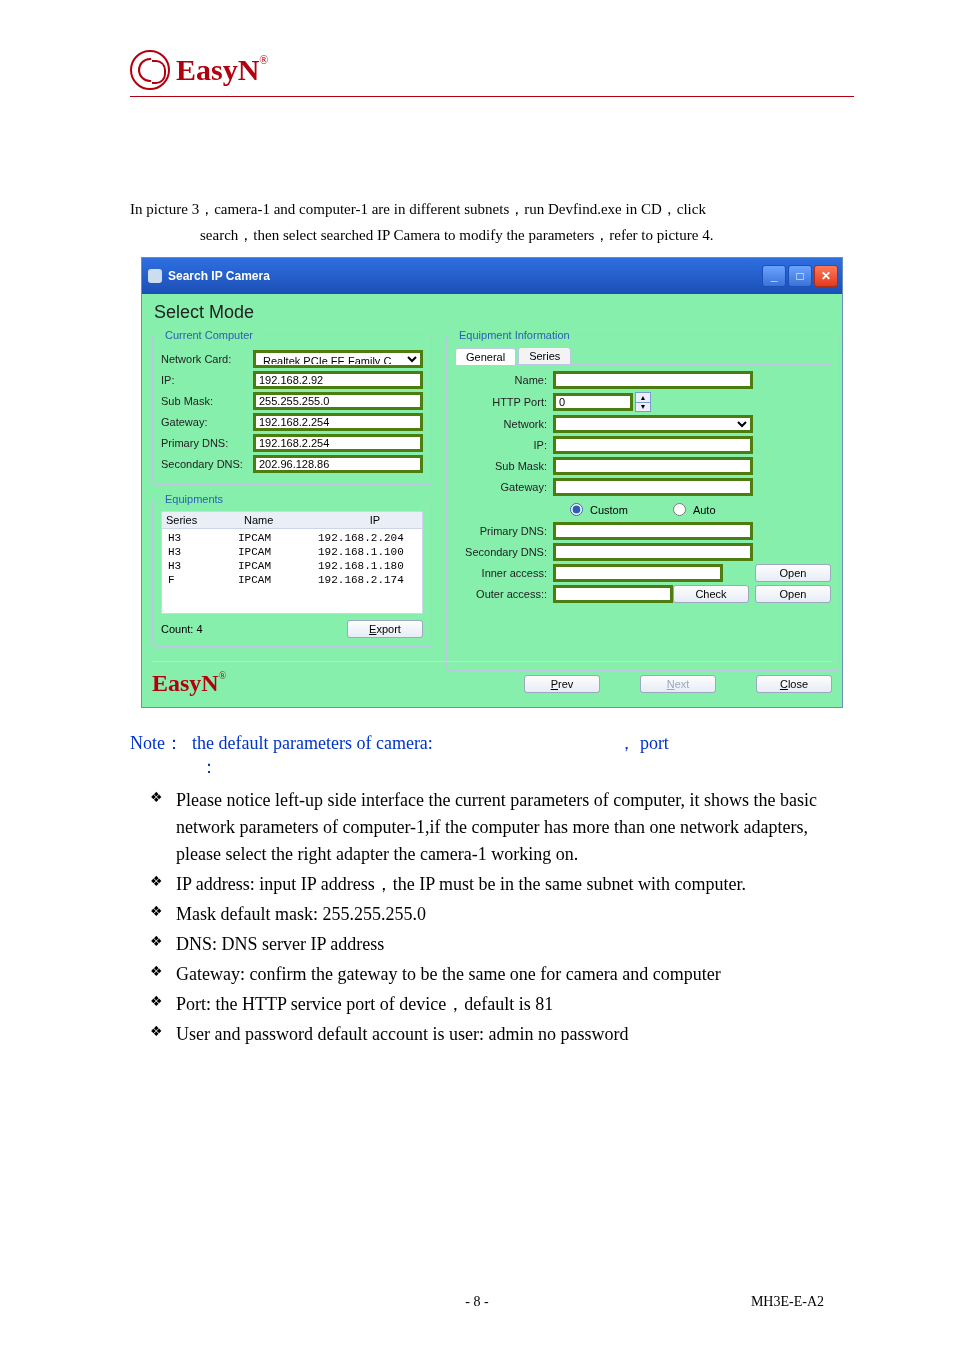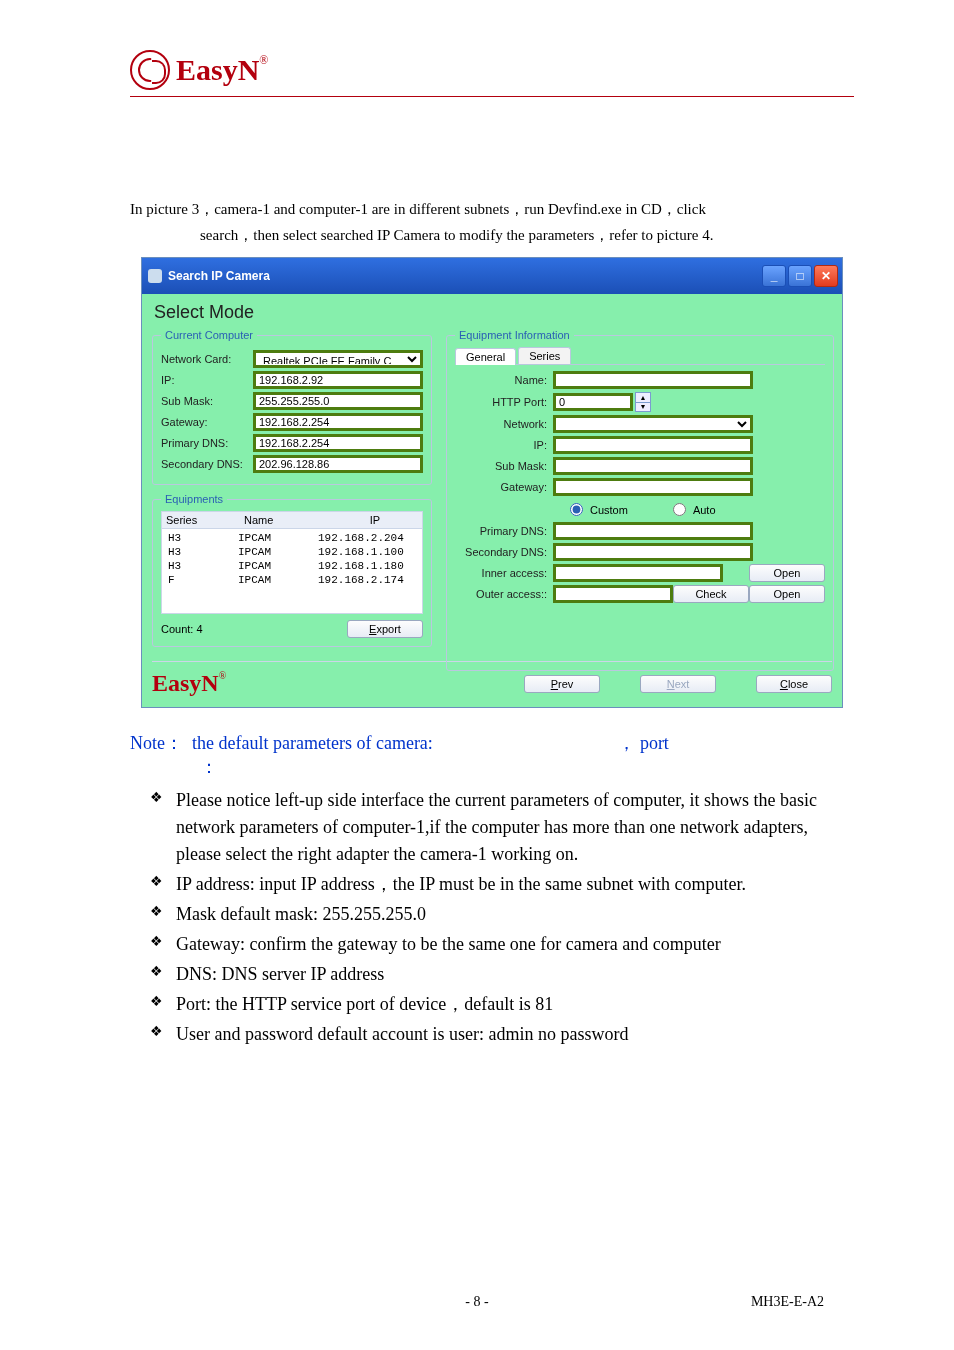--- a/index.html
+++ b/index.html
@@ -174,21 +174,21 @@
   .btn-row-right{display:flex;gap:10px;justify-content:flex-end;margin:6px 0;}
   .bottom-bar{
     border-top:1px solid #cbd6e8;
     margin-top:6px;padding-top:8px;
     display:flex;align-items:center;gap:40px;
   }
   .bottom-bar .logo-sm{
     font-family:"Times New Roman",serif;font-weight:bold;font-size:24px;color:#b3000e;
   }
   .bottom-bar .sp{flex:1;}
-  .open-btns{display:flex;align-items:center;}
+  .open-btns{display:flex;gap:6px;align-items:center;}
   
   .note-block { margin-top:24px; font-size:18px; }
   .note-line { color:#0033cc; }
   .bul-list { margin:8px 0 0 16px; padding:0; list-style:none; }
   .bul-list li{
     position:relative; padding-left:30px; margin:3px 0; line-height:1.5;
   }
   .bul-list li::before{
     content:"❖"; position:absolute; left:4px; top:0; font-size:14px;
   }
@@ -388,22 +388,22 @@
     <div class="note-line">
       <span>Note：</span>&nbsp;&nbsp;<span>the default parameters of camera:</span>
       <span style="display:inline-block;width:180px;"></span><span>，</span>&nbsp;<span>port</span>
     </div>
     <div class="note-line" style="margin-left:70px;">：</div>
 
     <ul class="bul-list">
       <li>Please notice left-up side interface the current parameters of computer, it shows the basic network parameters of computer-1,if the computer has more than one network adapters, please select the right adapter the camera-1 working on.</li>
       <li>IP address: input IP address，the IP must be in the same subnet with computer.</li>
       <li>Mask  default mask: 255.255.255.0</li>
+      <li>DNS: DNS server IP address</li>
       <li>Gateway: confirm the gateway to be the same one for camera and computer</li>
-      <li>DNS: DNS server IP address</li>
       <li>Port: the HTTP service port of device，default is 81</li>
       <li>User and password  default account is user: admin no password</li>
     </ul>
   </div>
 
   <div class="pg-footer">
     <span></span>
     <span class="center">- 8 -</span>
     <span>MH3E-E-A2</span>
   </div>

